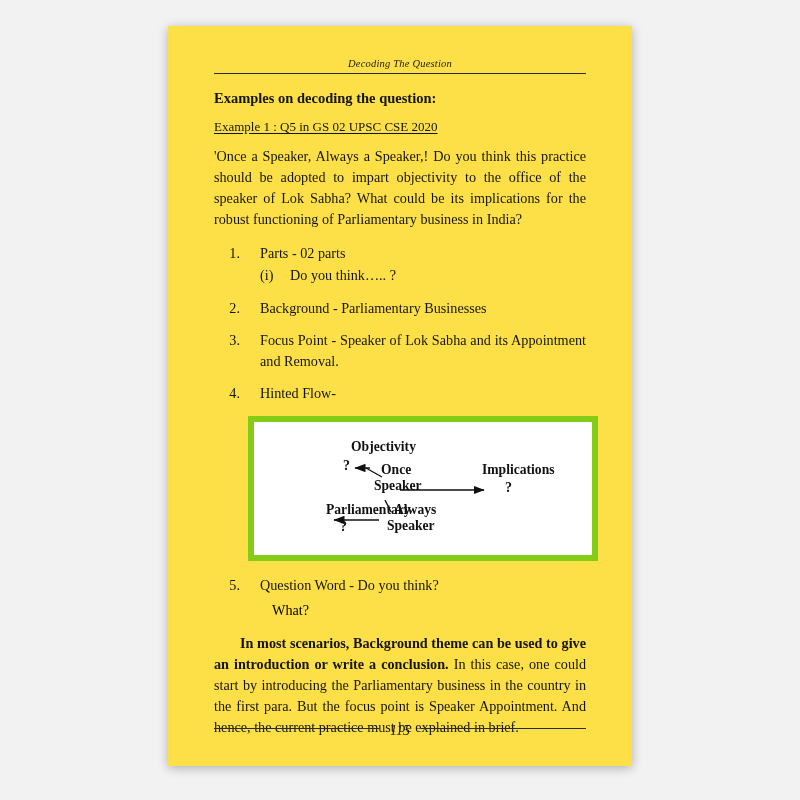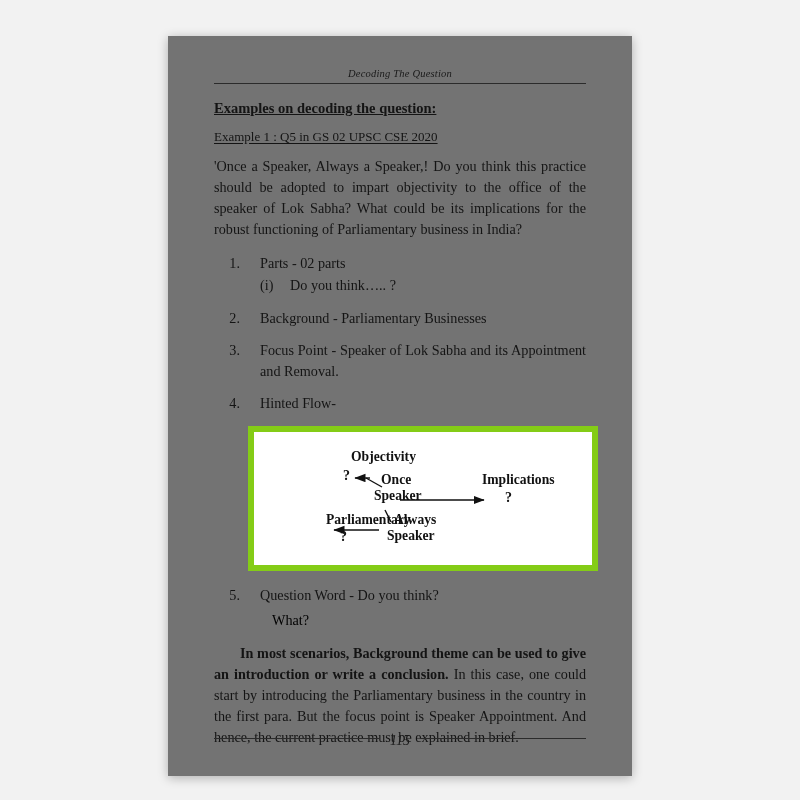--- a/index.html
+++ b/index.html
@@ -9,24 +9,24 @@
   body {
     width: 800px;
     height: 800px;
     background: #f2f2f2;
     font-family: "Liberation Serif", serif;
     overflow: hidden;
   }
   .page-shadow {
     position: absolute;
     left: 168px;
-    top: 36px;
+    top: 26px;
     width: 464px;
     height: 740px;
-    background: #737373;
+    background: #fde047;
     box-shadow: 0 2px 10px rgba(0,0,0,0.28);
   }
   .page {
     position: absolute;
     left: 0;
     top: 0;
     width: 464px;
     height: 740px;
     padding: 0;
     box-sizing: border-box;
@@ -52,21 +52,20 @@
     width: 100%;
     margin-bottom: 16px;
   }
 
   
   .h-bold {
     font-weight: bold;
     font-size: 14.5px;
     color: #141414;
     margin-bottom: 12px;
-    text-decoration: underline;
   }
   .h-underline {
     font-size: 13px;
     color: #141414;
     text-decoration: underline;
     text-underline-offset: 2px;
     margin-bottom: 11px;
   }
 
   

